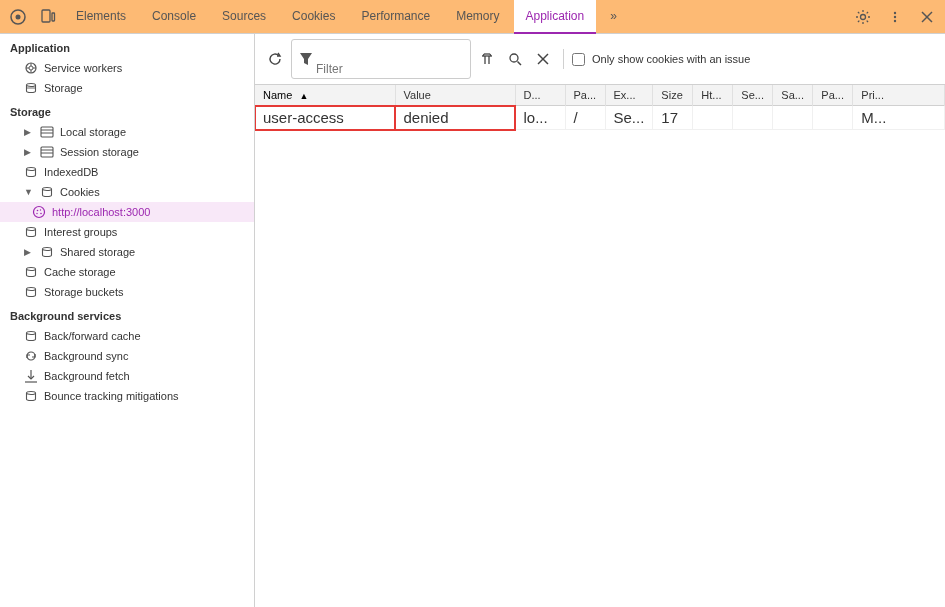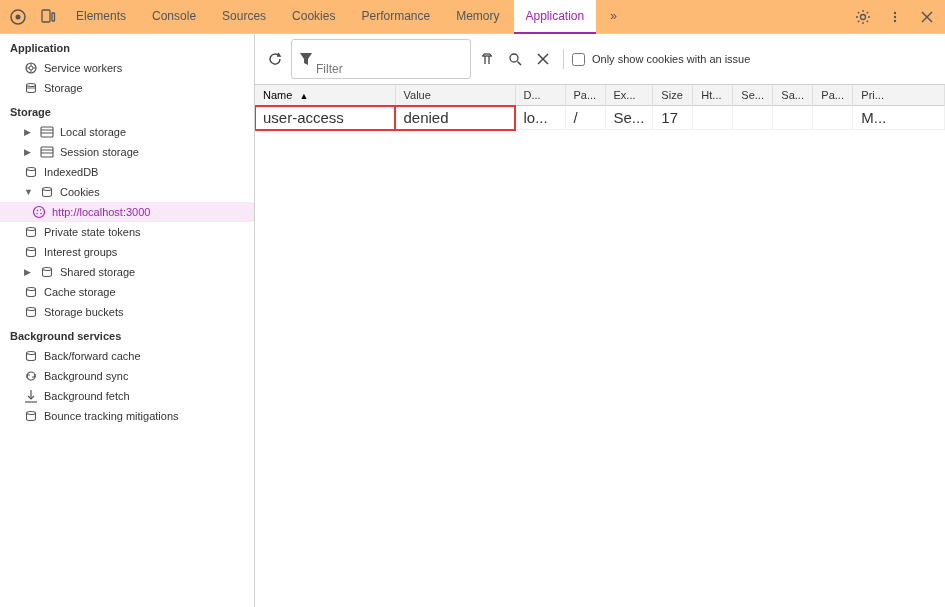--- a/index.html
+++ b/index.html
@@ -228,29 +228,20 @@
           <circle cx="7" cy="7" r="5.5" stroke="#9c27b0" stroke-width="1.2"></circle>
           <circle cx="5.5" cy="5.5" r="0.8" fill="#9c27b0"></circle>
           <circle cx="8.5" cy="5" r="0.7" fill="#9c27b0"></circle>
           <circle cx="5" cy="8.5" r="0.7" fill="#9c27b0"></circle>
           <circle cx="9" cy="8.5" r="0.8" fill="#9c27b0"></circle>
         </svg>
       </span>
       <span>http://localhost:3000</span>
     </div>
 
-    <div class="sidebar-item indent1">
-      <span class="icon">
-        <svg width="14" height="14" viewBox="0 0 14 14" fill="none">
-          <ellipse cx="7" cy="4" rx="4.5" ry="1.5" stroke="#555" stroke-width="1.1"></ellipse>
-          <path d="M2.5 4v6c0 .83 2.01 1.5 4.5 1.5s4.5-.67 4.5-1.5V4" stroke="#555" stroke-width="1.1"></path>
-        </svg>
-      </span>
-      <span>Private state tokens</span>
-    </div>
 
     <div class="sidebar-item indent1">
       <span class="icon">
         <svg width="14" height="14" viewBox="0 0 14 14" fill="none">
           <ellipse cx="7" cy="4" rx="4.5" ry="1.5" stroke="#555" stroke-width="1.1"></ellipse>
           <path d="M2.5 4v6c0 .83 2.01 1.5 4.5 1.5s4.5-.67 4.5-1.5V4" stroke="#555" stroke-width="1.1"></path>
         </svg>
       </span>
       <span>Interest groups</span>
     </div>

